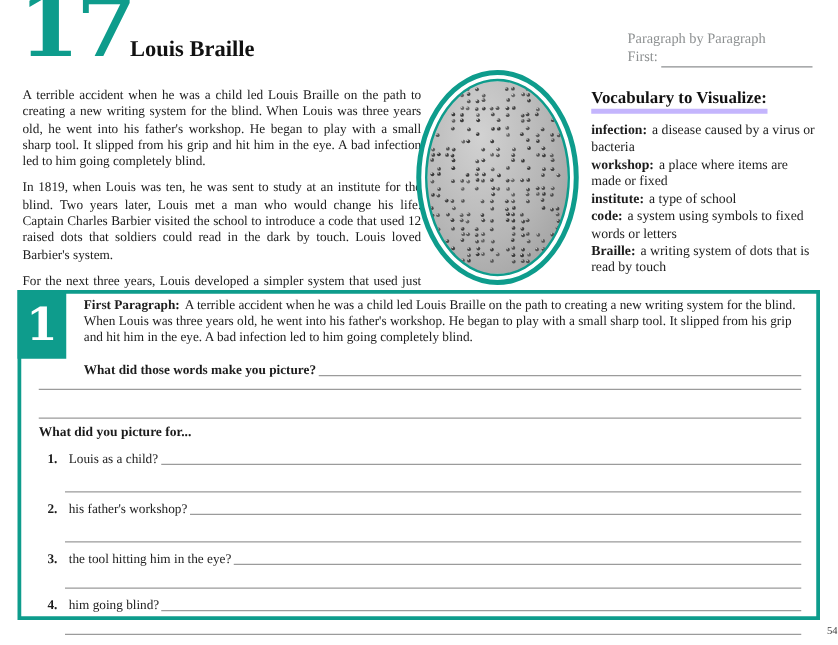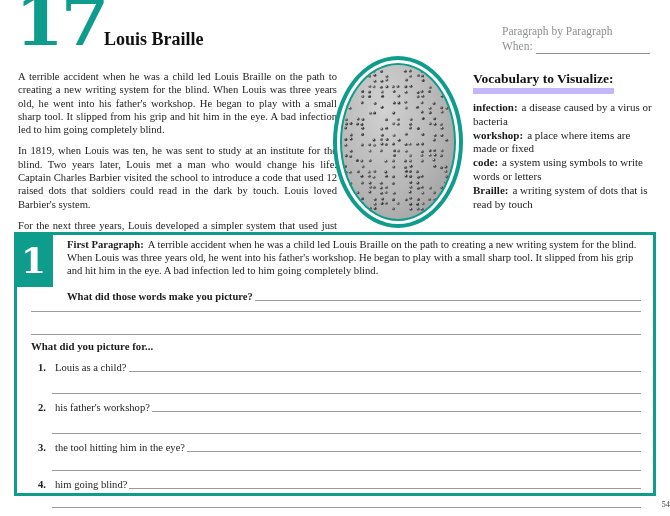--- a/index.html
+++ b/index.html
@@ -37,21 +37,21 @@
   .oval-inner{
     width:100%;height:100%;border-radius:50%;box-sizing:border-box;
     border:2px solid #0e9c8c;overflow:hidden;
     background:radial-gradient(ellipse at 38% 28%, #d2d2d2 0%, #b6b6b6 55%, #999999 100%);
   }
   .oval-inner svg{display:block;width:100%;height:100%;}
   
   .vocab{position:absolute;left:473px;top:69px;width:182px;}
   .vocab-heading{
     display:inline-block;font-size:13.5px;font-weight:bold;color:#111;
-    border-bottom:6px solid #c4b5fd;padding-bottom:1px;text-align:center;
+    border-bottom:4px solid #c4b5fd;padding-bottom:1px;text-align:center;
   }
   .vocab-entries{margin-top:7px;font-size:11px;line-height:13.8px;}
   .vocab-entry b{padding-right:4px;}
   
   .ws-box{
     position:absolute;left:14px;top:232px;width:642px;height:264px;
     border:3px solid #0e9c8c;box-sizing:border-box;background:#fff;
   }
   .ws-badge{
     position:absolute;left:-3px;top:-3px;width:39px;height:55px;
@@ -80,21 +80,21 @@
 <body>
 
 <div class="page">
 
   <div class="lesson-number">17</div>
   <div class="page-title">Louis Braille</div>
 
   <div class="header-right">
     <div>Paragraph by Paragraph</div>
     <div class="date-row">
-      <span>When:</span>
+      <span>First:</span>
       <span class="date-fill"></span>
     </div>
   </div>
 
   <div class="article">
     <p>A terrible accident when he was a child led Louis Braille on the path to creating a new writing system for the blind.  When Louis was three years old, he went into his father's workshop.  He began to play with a small sharp tool.  It slipped from his grip and hit him in the eye.  A bad infection led to him going completely blind.</p>
     <p>In 1819, when Louis was ten, he was sent to study at an institute for the blind.  Two years later, Louis met a man who would change his life.  Captain Charles Barbier visited the school to introduce a code that used 12 raised dots that soldiers could read in the dark by touch.  Louis loved Barbier's system.</p>
     <p>For the next three years, Louis developed a simpler system that used just six raised dots.  Soon the other blind students had memorized the system and were using it to read.  A few years later, Louis became a teacher.  He spent the rest of his life working with students and perfecting the Braille system.</p>
   </div>
 
@@ -601,21 +601,22 @@
           <circle cx="103.67441356778144" cy="143.53616961874067" r="0.6" fill="#e6e6e6" opacity="0.85"></circle>
         </svg>
     </div>
   </div>
 
   <div class="vocab">
     <div class="vocab-heading">Vocabulary to Visualize:</div>
     <div class="vocab-entries">
       <div class="vocab-entry"><b>infection:</b><span>a disease caused by a virus or bacteria</span></div>
       <div class="vocab-entry"><b>workshop:</b><span>a place where items are made or fixed</span></div>
-      <div class="vocab-entry"><b>code:</b><span>a system using symbols to write words or letters</span></div>
+      <div class="vocab-entry"><b>institute:</b><span>a type of school</span></div>
+      <div class="vocab-entry"><b>code:</b><span>a system using symbols to fixed words or letters</span></div>
       <div class="vocab-entry"><b>Braille:</b><span>a writing system of dots that is read by touch</span></div>
     </div>
   </div>
 
   <div class="ws-box">
     <div class="ws-badge">1</div>
 
     <div class="ws-prompt">
       <b>First Paragraph:</b><span>A terrible accident when he was a child led Louis Braille on the path to creating a new writing system for the blind.  When Louis was three years old, he went into his father's workshop.  He began to play with a small sharp tool.  It slipped from his grip and hit him in the eye.  A bad infection led to him going completely blind.</span>
     </div>

